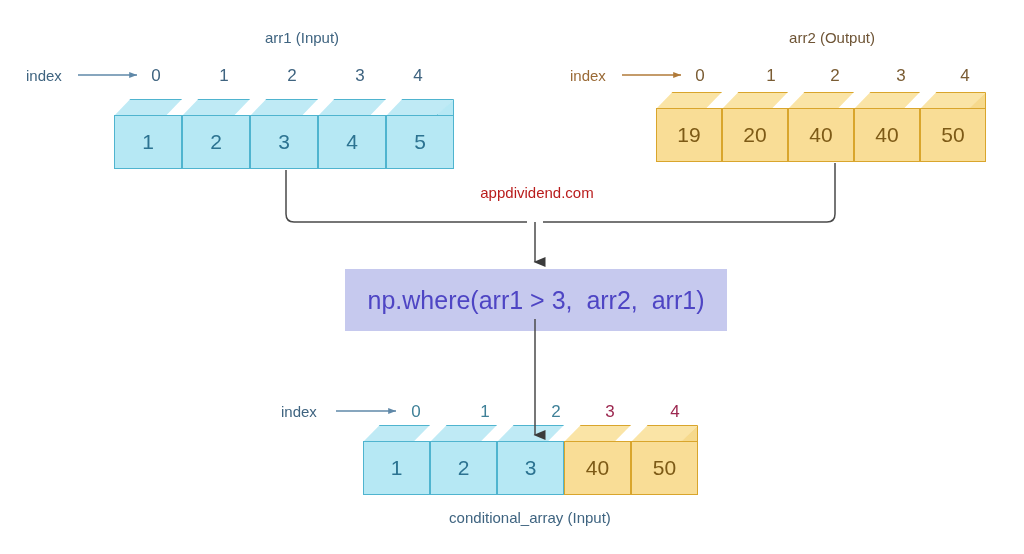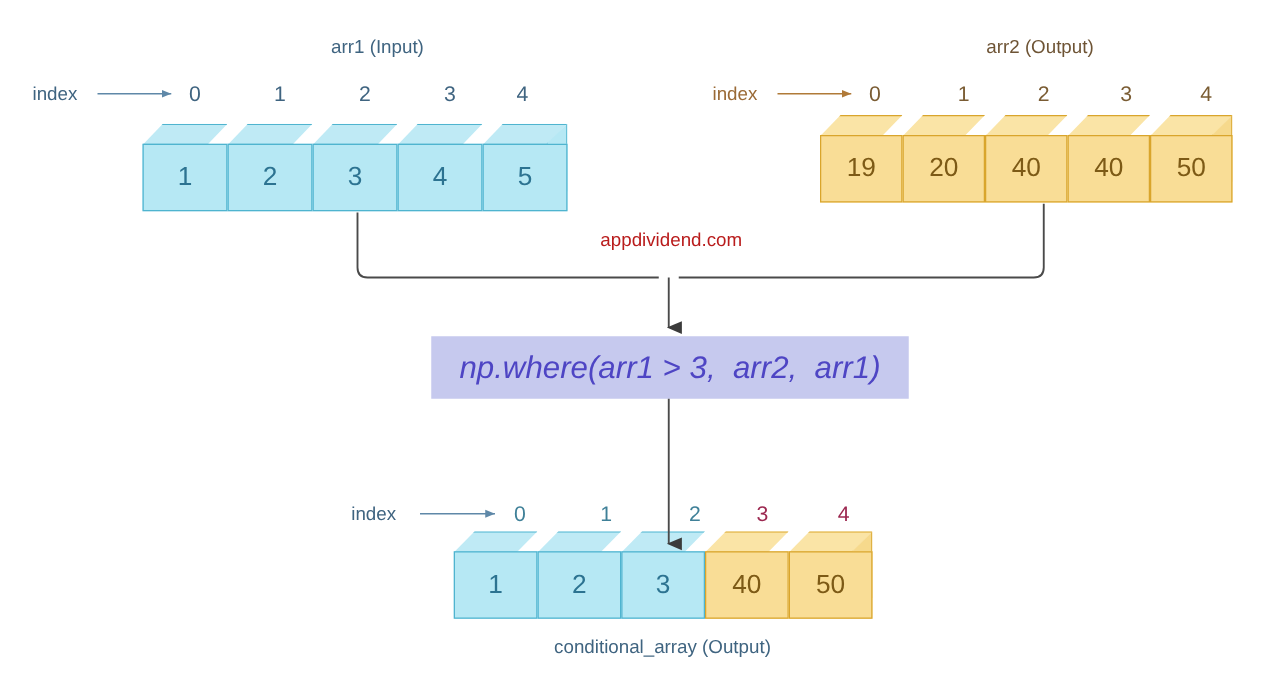--- a/index.html
+++ b/index.html
@@ -155,21 +155,21 @@
   <div class="abs cell-side yellow" style="left:969px; top:92px; width:17px; height:70px; clip-path: polygon(0% 24%, 100% 0%, 100% 76%, 0% 100%);"></div>
 
   <div class="abs cell-front yellow" style="left:656px; top:108px; width:66px; height:54px;">19</div>
   <div class="abs cell-front yellow" style="left:722px; top:108px; width:66px; height:54px;">20</div>
   <div class="abs cell-front yellow" style="left:788px; top:108px; width:66px; height:54px;">40</div>
   <div class="abs cell-front yellow" style="left:854px; top:108px; width:66px; height:54px;">40</div>
   <div class="abs cell-front yellow" style="left:920px; top:108px; width:66px; height:54px;">50</div>
 
   <div class="abs watermark" style="left:443px; top:184px; width:188px;">appdividend.com</div>
 
-  <div class="abs formula-box" style="left:345px; top:269px; width:382px; height:50px;font-style:italic;">np.where(arr1 &gt; 3,  arr2,  arr1)</div>
+  <div class="abs formula-box" style="left:345px; top:269px; width:382px; height:62px;">np.where(arr1 &gt; 3,  arr2,  arr1)</div>
 
   <div class="abs idx-label" style="left:281px; top:403px;">index</div>
 
   <div class="abs idx-num teal" style="left:396px; top:402px; width:40px;">0</div>
   <div class="abs idx-num teal" style="left:465px; top:402px; width:40px;">1</div>
   <div class="abs idx-num teal" style="left:536px; top:402px; width:40px;">2</div>
   <div class="abs idx-num maroon" style="left:590px; top:402px; width:40px;">3</div>
   <div class="abs idx-num maroon" style="left:655px; top:402px; width:40px;">4</div>
 
   <div class="abs cell-top" style="left:363px; top:425px; width:67px; height:17px; clip-path: polygon(0% 100%, 25% 0%, 100% 0%, 75% 100%);"></div>
@@ -179,21 +179,21 @@
   <div class="abs cell-top yellow" style="left:631px; top:425px; width:67px; height:17px; clip-path: polygon(0% 100%, 25% 0%, 100% 0%, 75% 100%);"></div>
 
   <div class="abs cell-side yellow" style="left:681px; top:425px; width:17px; height:70px; clip-path: polygon(0% 24%, 100% 0%, 100% 76%, 0% 100%);"></div>
 
   <div class="abs cell-front" style="left:363px; top:441px; width:67px; height:54px;">1</div>
   <div class="abs cell-front" style="left:430px; top:441px; width:67px; height:54px;">2</div>
   <div class="abs cell-front" style="left:497px; top:441px; width:67px; height:54px;">3</div>
   <div class="abs cell-front yellow" style="left:564px; top:441px; width:67px; height:54px;">40</div>
   <div class="abs cell-front yellow" style="left:631px; top:441px; width:67px; height:54px;">50</div>
 
-  <div class="abs caption" style="left:430px; top:509px; width:200px;">conditional_array (Output)</div>
+  <div class="abs caption" style="left:430px; top:509px; width:200px;">conditional_array (Input)</div>
 
   <svg class="overlay" viewBox="0 0 1024 554">
     <defs>
       <marker id="arrowBlue" markerWidth="7" markerHeight="7" refX="6" refY="3" orient="auto">
         <path d="M0,0.6 L6,3 L0,5.4 z" fill="#5f88a8"></path>
       </marker>
       <marker id="arrowBrown" markerWidth="7" markerHeight="7" refX="6" refY="3" orient="auto">
         <path d="M0,0.6 L6,3 L0,5.4 z" fill="#b07a38"></path>
       </marker>
       <marker id="arrowDark" markerWidth="9" markerHeight="9" refX="4" refY="7" orient="auto">

